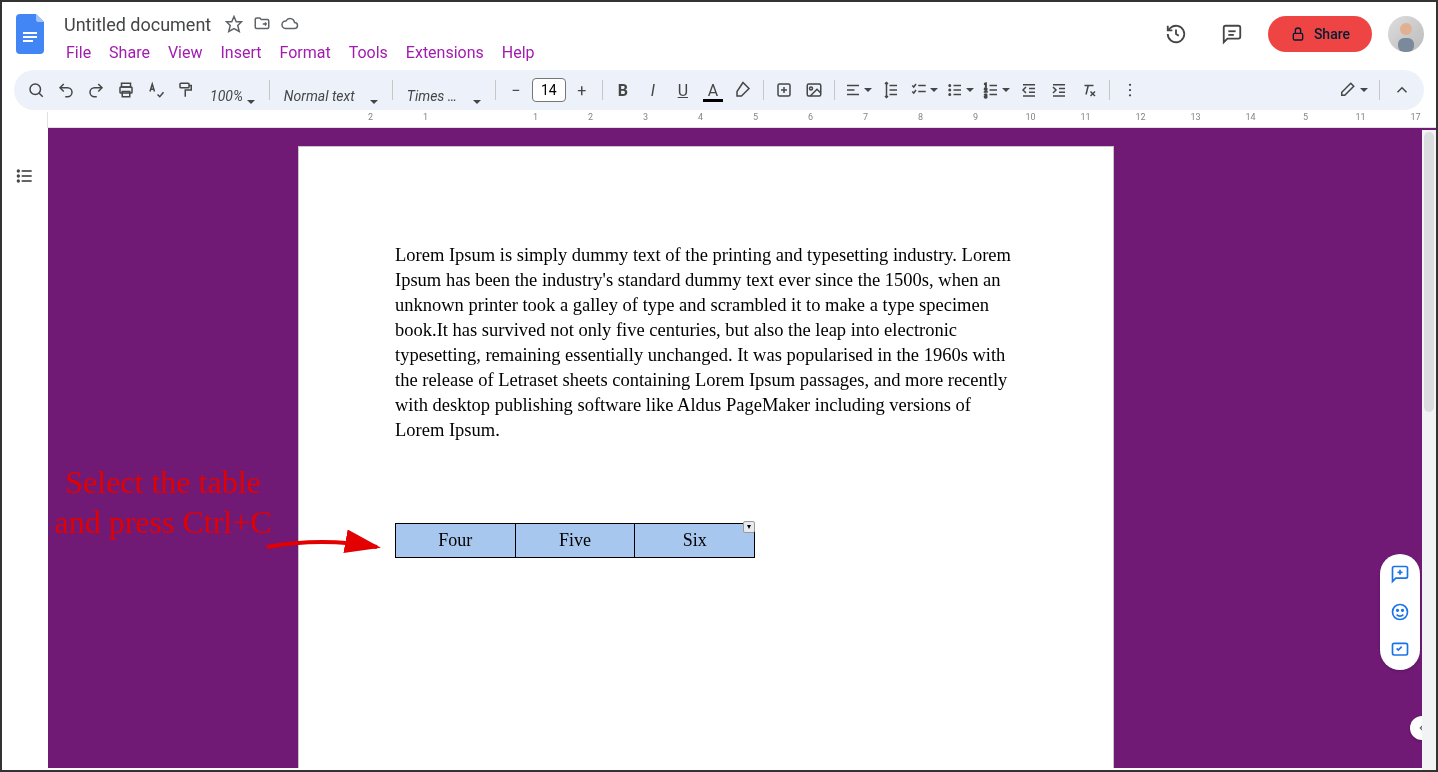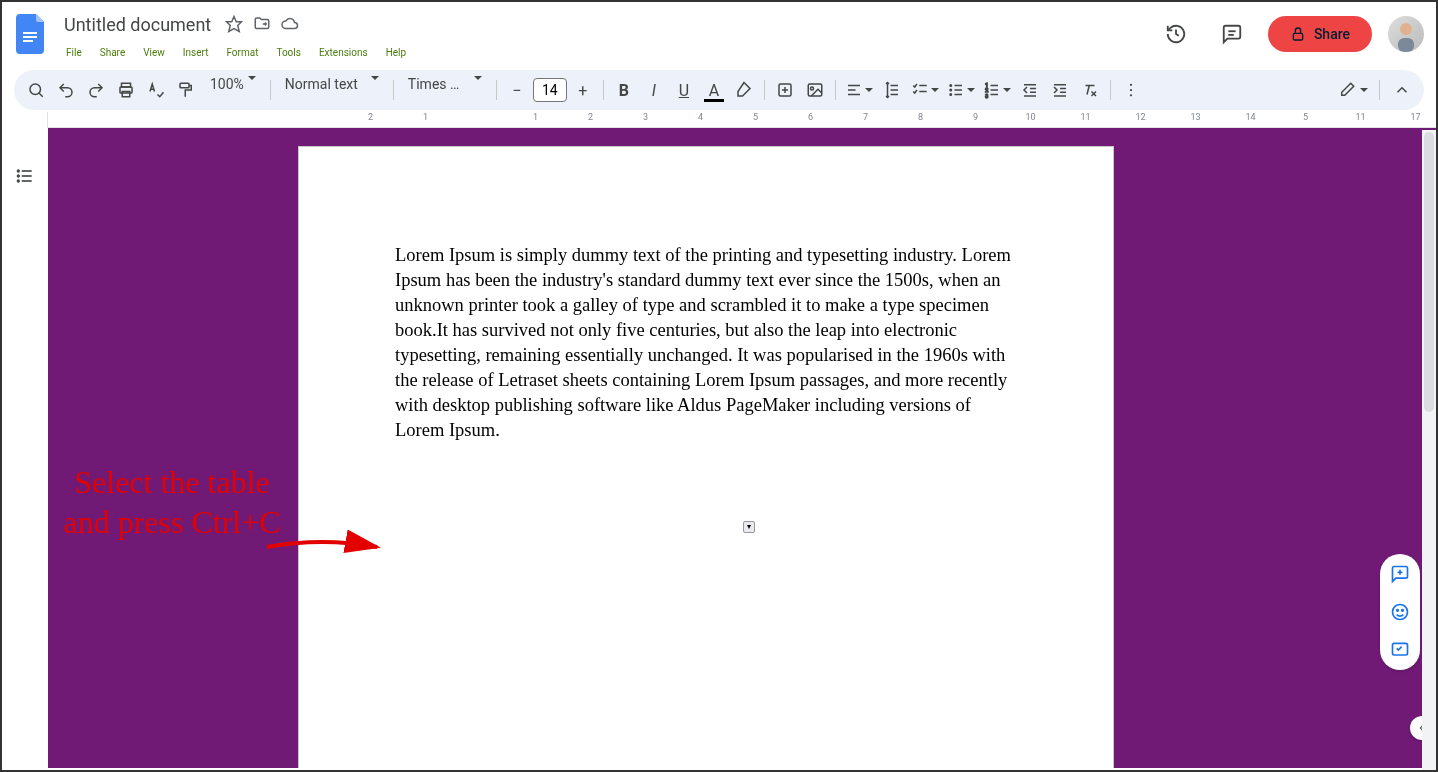--- a/index.html
+++ b/index.html
@@ -46,22 +46,22 @@
 }
 .title-icons span { cursor: pointer; }
 .menu-row {
   display: flex;
   gap: 2px;
   height: 28px;
   align-items: center;
 }
 .menu-item {
   padding: 4px 8px;
-  font-size: 10px;
-  color: #4d7c0f;
+  font-size: 16px;
+  color: #a21caf;
   cursor: pointer;
   border-radius: 4px;
 }
 .right-actions {
   display: flex;
   align-items: center;
   gap: 16px;
   padding-top: 4px;
 }
 .icon-btn {
@@ -115,28 +115,29 @@
   padding: 0 3px;
 }
 .tb-sep {
   width: 1px;
   height: 20px;
   background: #c7c7c7;
   margin: 0 4px;
 }
 .tb-dropdown {
   display: flex;
-  align-items: flex-start;
+  align-items: flex-end;
   gap: 4px;
   padding: 0 8px;
   font-size: 14px;
   color: #444746;
   cursor: pointer;
   height: 28px;
   border-radius: 4px;
+  font-style: italic;
 }
 .zoom-text { font-size: 14px; color: #444746; }
 .font-size-box {
   border: 1px solid #747775;
   border-radius: 4px;
   width: 34px;
   height: 24px;
   display: flex;
   align-items: center;
   justify-content: center;
@@ -289,21 +290,21 @@
   background: #fff;
   border-radius: 50% 0 0 50%;
   box-shadow: 0 1px 3px rgba(0,0,0,0.2);
   display: flex;
   align-items: center;
   justify-content: center;
   cursor: pointer;
 }
 .annotation {
   position: absolute;
-  left: 60px;
+  left: 51px;
   top: 460px;
   color: #e30000;
   font-family: 'Comic Sans MS', cursive;
   font-size: 32px;
   font-weight: 500;
   line-height: 1.25;
   text-align: center;
   width: 220px;
 }
 .arrow-svg {
@@ -634,20 +635,25 @@
           <circle cx="4" cy="18" r="1" fill="currentColor"></circle>
         </svg>
     </div>
   </div>
   <div class="page-wrap">
     <div class="page">
       <p class="body-text">Lorem Ipsum is simply dummy text of the printing and typesetting industry. Lorem Ipsum has been the industry's standard dummy text ever since the 1500s, when an unknown printer took a galley of type and scrambled it to make a type specimen book.It has survived not only five centuries, but also the leap into electronic typesetting, remaining essentially unchanged. It was popularised in the 1960s with the release of Letraset sheets containing Lorem Ipsum passages, and more recently with desktop publishing software like Aldus PageMaker including versions of Lorem Ipsum.</p>
       <div style="position:relative">
         <table class="doc-table">
           <tbody>
+          <tr>
+            <td>Four</td>
+            <td>Five</td>
+            <td>Six</td>
+          </tr>
         </tbody>
           </table>
         <div class="table-handle" style="top:-2px;left:348px">▾</div>
       </div>
     </div>
   </div>
 </div>
 
 <div class="side-panel">
   <div class="side-panel-btn">

